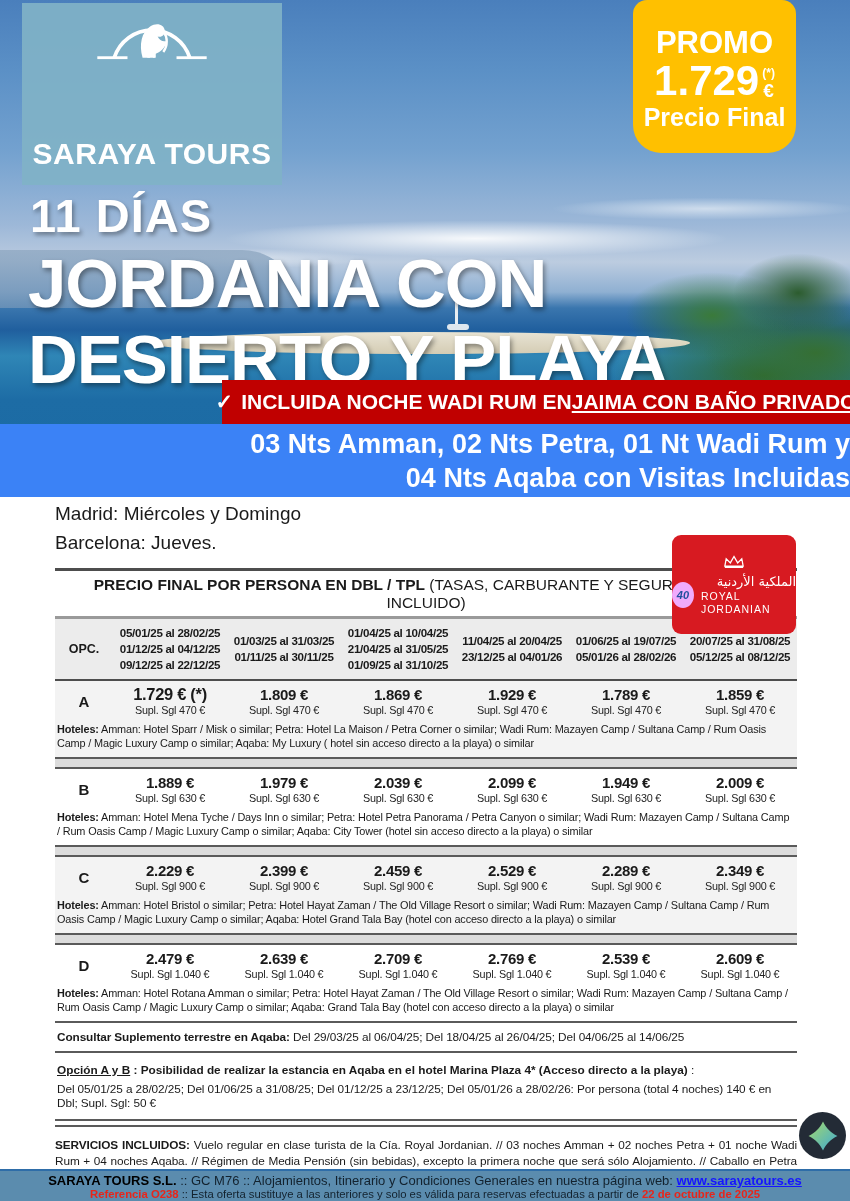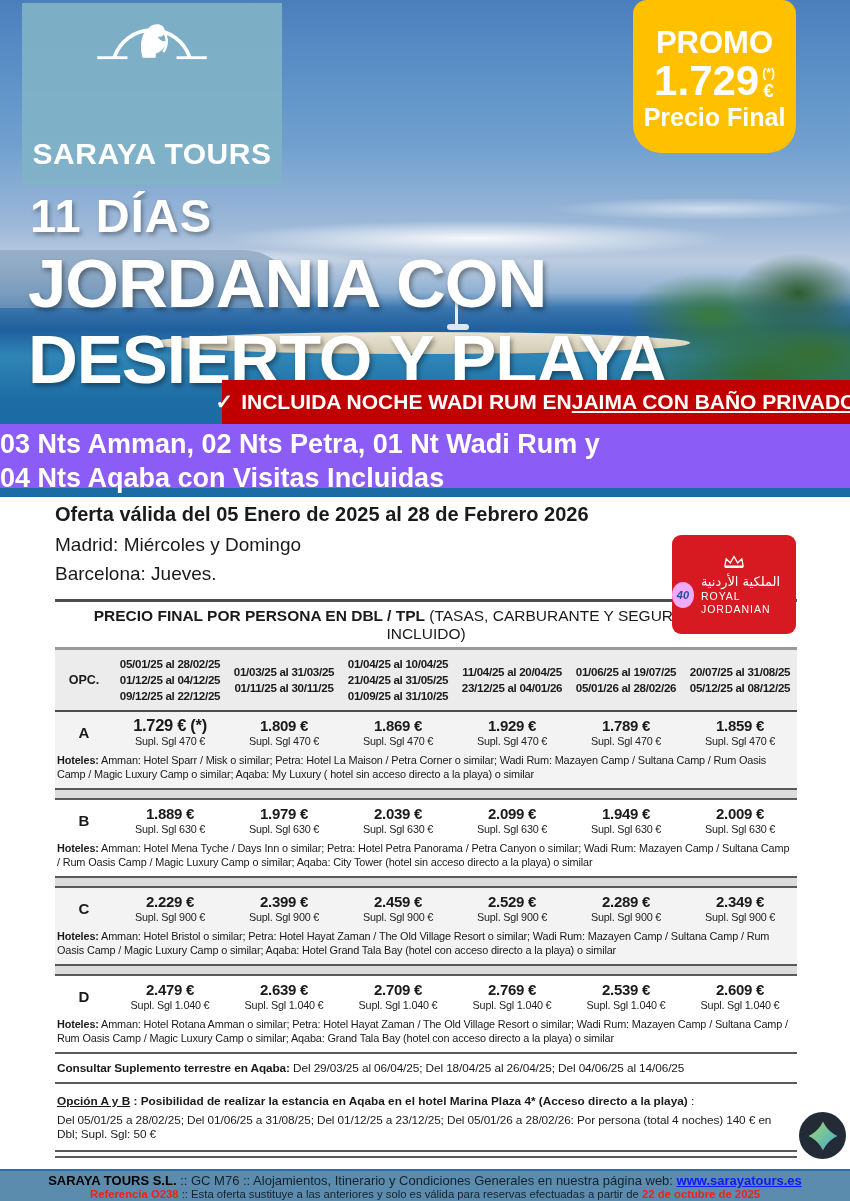--- a/index.html
+++ b/index.html
@@ -44,33 +44,33 @@
   .promo-ast { color:#fff; font-weight:bold; font-size:12px; line-height:14px; }
   .promo-eur { color:#fff; font-weight:bold; font-size:19px; line-height:22px; }
   .promo-final { color:#fff; font-weight:bold; font-size:25px; line-height:30px; }
 
   
   .ribbon { position:absolute; left:222px; top:380px; width:628px; height:44px; background:#c00000; display:flex; align-items:center; justify-content:center; color:#fff; font-weight:bold; font-size:21px; white-space:nowrap; }
   .ribbon .chk { margin-right:8px; font-weight:bold; }
   .ribbon .ul { text-decoration:underline; }
 
   
-  .band { position:absolute; left:0; top:424px; width:850px; height:64px; background:#8b5cf6; color:#fff; font-weight:bold; font-size:27px; line-height:34px; text-align:left; padding-top:3px; }
+  .band { position:absolute; left:0; top:424px; width:850px; height:73px; background:#3b82f6; color:#fff; font-weight:bold; font-size:27px; line-height:34px; text-align:right; padding-top:3px; }
 
   
   .content { position:absolute; left:55px; top:503px; width:742px; }
   .validity { font-size:20px; font-weight:bold; margin-bottom:8px; }
   .salidas { font-size:19px; font-weight:bold; text-decoration:underline; margin-bottom:6px; }
   .dep { font-size:19px; margin-bottom:7px; }
 
   .rj-logo { position:absolute; left:617px; top:32px; width:124px; height:99px; background:#d71a21; border-radius:9px; display:flex; flex-direction:column; align-items:center; justify-content:center; }
   .rj-crown { margin-bottom:2px; }
   .rj-row { display:flex; align-items:center; }
   .rj-circle { width:26px; height:26px; border-radius:50%; background:#f0abfc; color:#1f4f9e; font-size:11px; font-weight:bold; font-style:italic; display:flex; align-items:center; justify-content:center; margin-right:7px; }
-  .rj-text { display:flex; flex-direction:column; align-items:flex-start; }
+  .rj-text { display:flex; flex-direction:column; align-items:flex-end; }
   .rj-arabic { color:#fff; font-size:13px; font-family:"DejaVu Sans", sans-serif; line-height:16px; }
   .rj-name { color:#fff; font-size:10.5px; letter-spacing:1px; line-height:13px; }
 
   
   .ptable { margin-top:14px; border-top:3px solid #4d4d4d; }
   .ptable-title { text-align:center; font-size:15.5px; padding:5px 0 4px; border-bottom:3px solid #9a9a9a; }
   .ptable-title b { font-weight:bold; }
   .thead { display:flex; background:#ececec; border-bottom:2px solid #4d4d4d; }
   .col-opc { width:58px; display:flex; align-items:center; justify-content:center; font-weight:bold; font-size:12.5px; }
   .col-date { width:114px; display:flex; flex-direction:column; align-items:center; justify-content:center; font-weight:bold; font-size:11.6px; line-height:16px; padding:6px 0; letter-spacing:-.3px; }
@@ -163,21 +163,20 @@
     <span>INCLUIDA NOCHE WADI RUM EN </span>
     <span class="ul">JAIMA CON BAÑO PRIVADO</span>
   </div>
 
   <div class="band">
     <span>03 Nts Amman,  02 Nts Petra, 01 Nt Wadi Rum y</span><br>
     <span>04 Nts Aqaba con Visitas Incluidas</span>
   </div>
 
   <div class="content">
-    <div class="validity">Oferta válida del 05 Enero de 2025 al 28 de Febrero 2026</div>
     <div class="dep">Madrid: Miércoles y Domingo</div>
     <div class="dep">Barcelona: Jueves.</div>
 
     <div class="rj-logo">
       <span class="rj-crown">
         <svg width="22" height="13" viewBox="0 0 24 14">
             <path d="M2 12 L3.5 4 L8 8.5 L12 1.5 L16 8.5 L20.5 4 L22 12 Z M2 13.5 H22" stroke="#fff" stroke-width="1.4" fill="none"></path>
           </svg>
       </span>
       <div class="rj-row">

